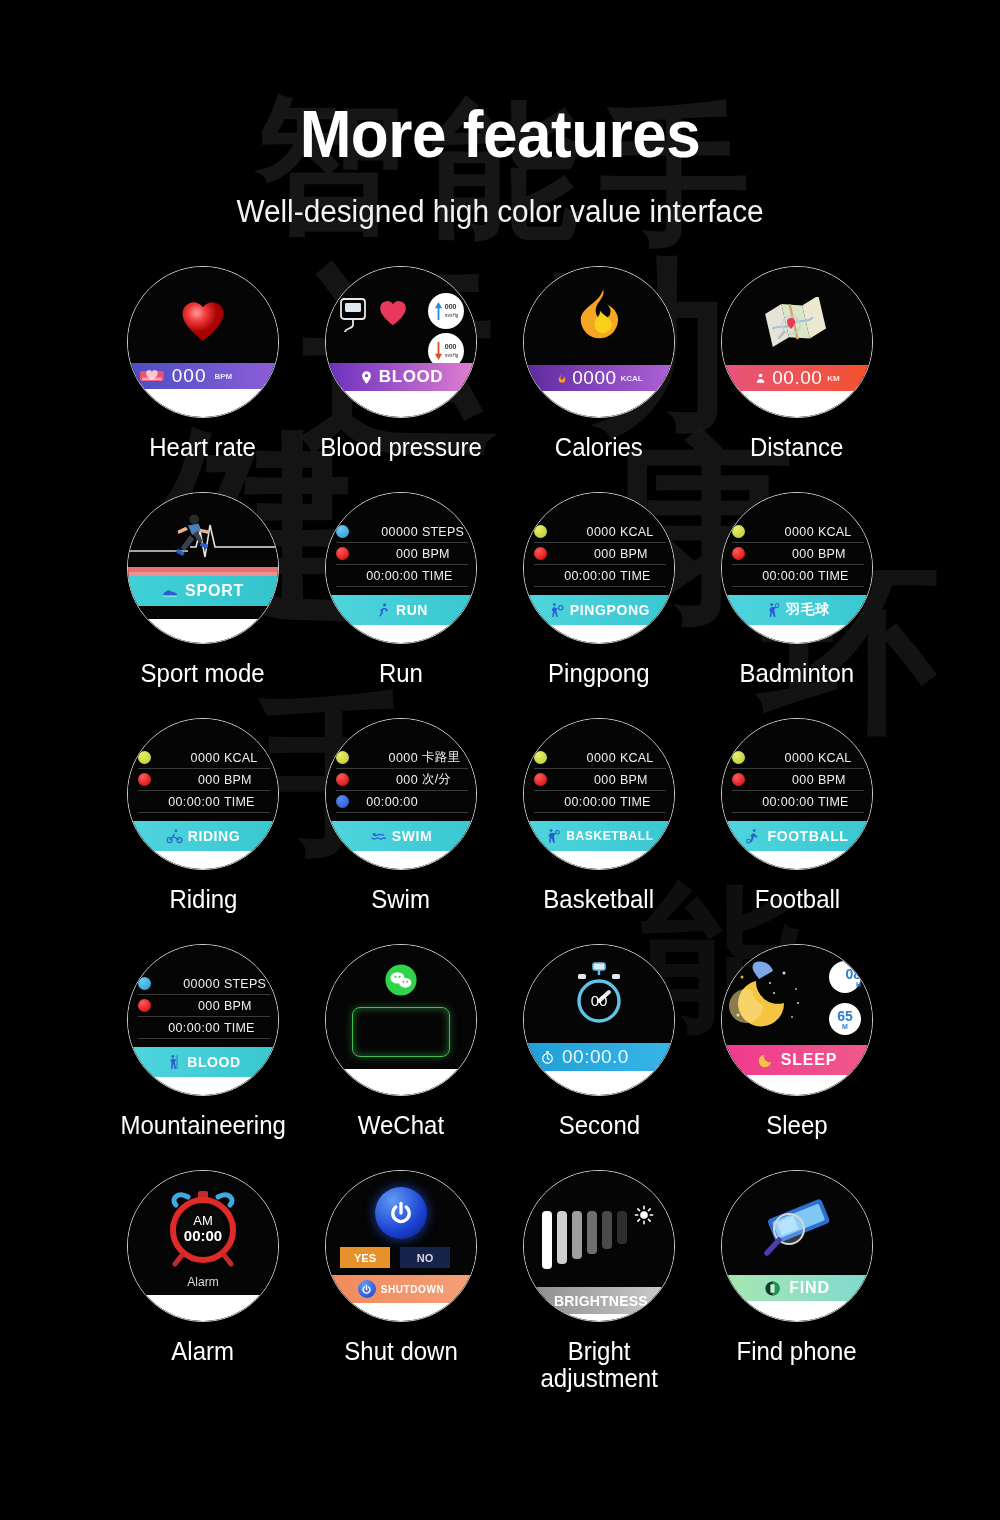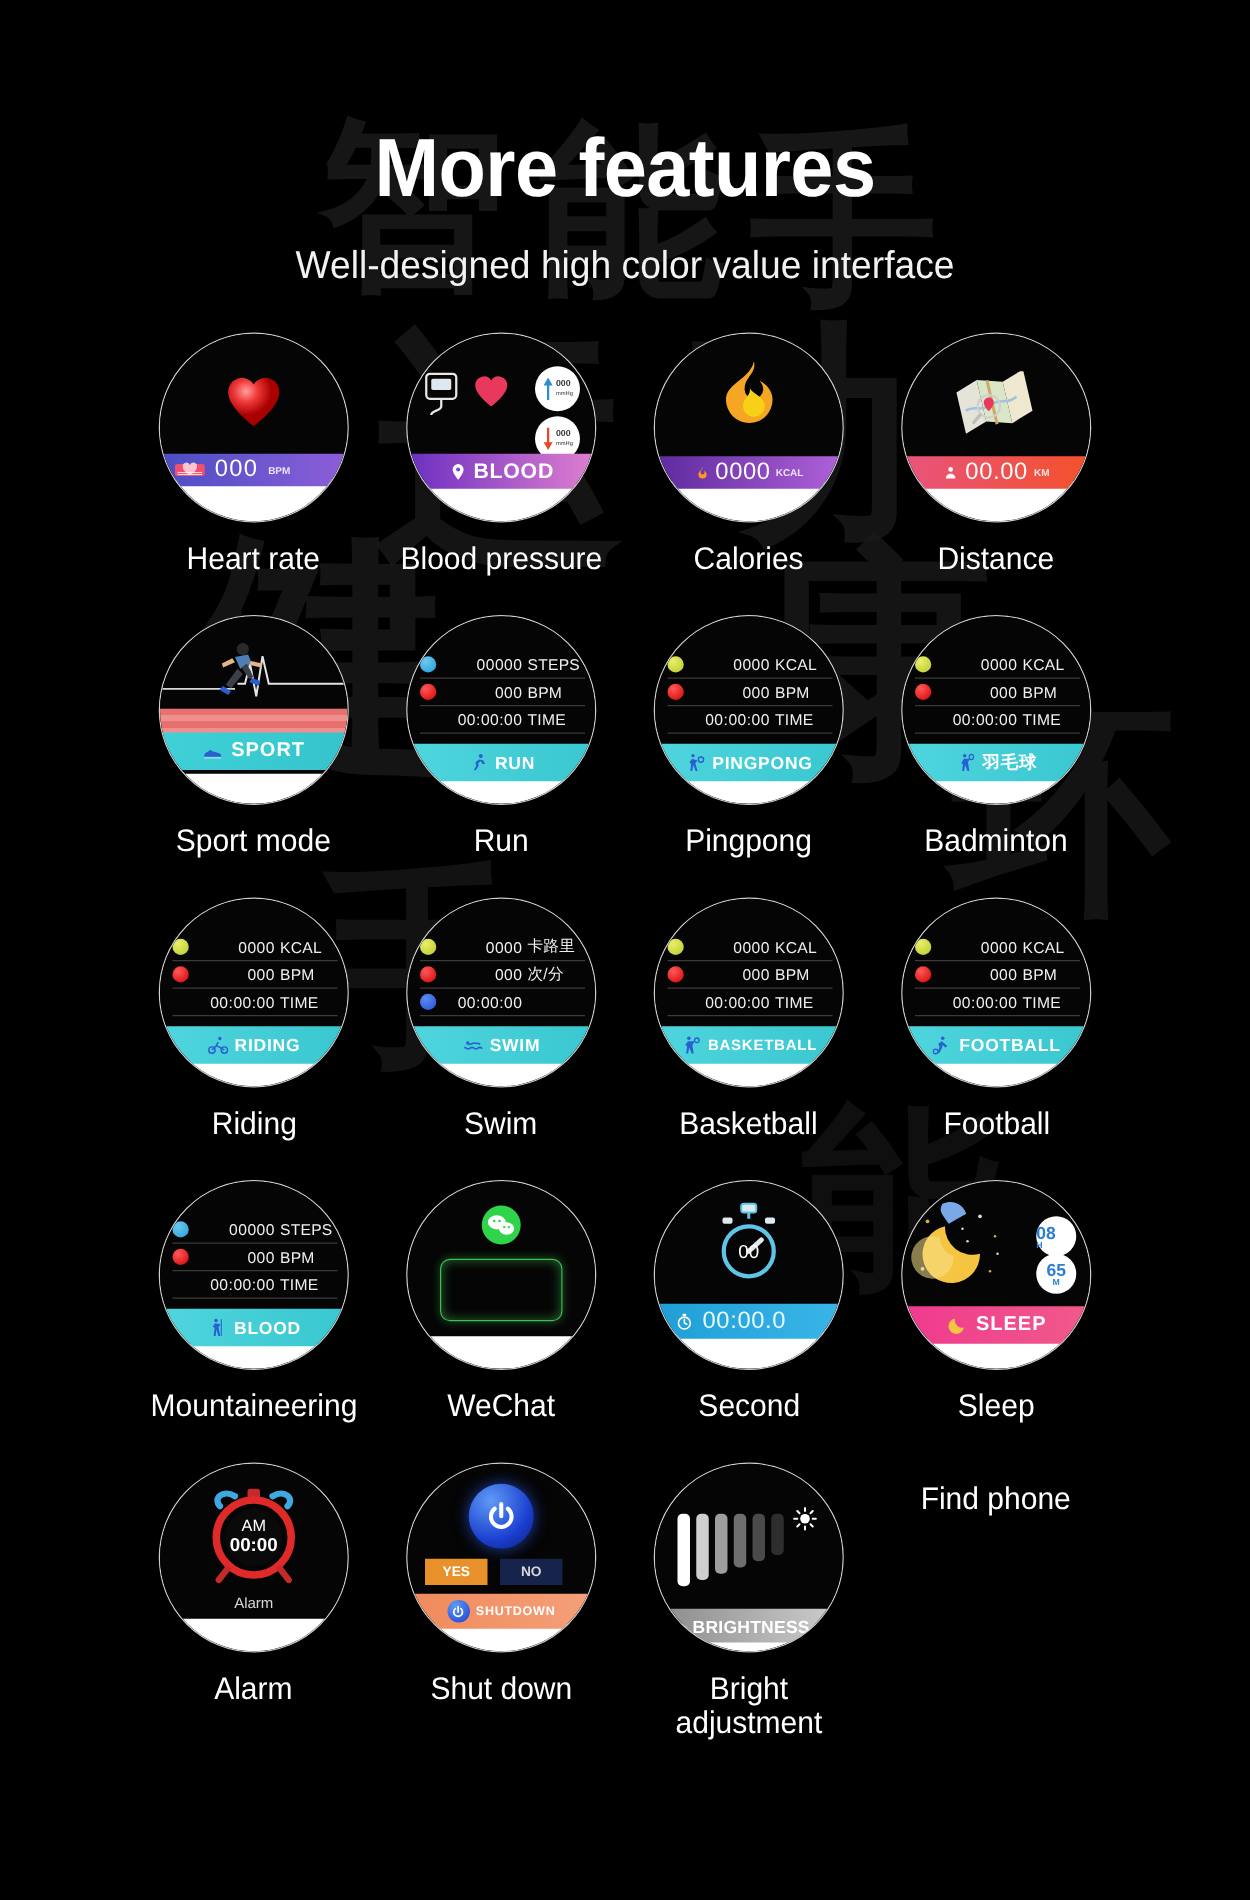--- a/index.html
+++ b/index.html
@@ -263,21 +263,21 @@
         <path fill="#3b3f4a" d="M21 21l-9 12 4 3 9-11z"></path>
         <path fill="#3b3f4a" d="M24 20l6 9 3-2-5-10z"></path>
         <path fill="#e8b48a" d="M31 15l9 2-1 3-9-2z"></path>
         <path fill="#e8b48a" d="M17 13l-8 4 1 3 9-4z"></path>
         <path fill="#2a5fd0" d="M10 34l6 4-2 3-7-4z"></path>
         <path fill="#2a5fd0" d="M32 28l6 2-1 4-7-3z"></path>
       </g>
     </svg>
     <div style="position:absolute;left:0;right:0;top:74px;height:30px;background:repeating-linear-gradient(180deg,#e8706e 0 5px,#f0908e 5px 10px);"></div>
     <div class="bar-white" style="height:24px;"></div>
-    <div class="bar" style="bottom:27px;height:30px;background:linear-gradient(90deg,#3fd0d8,#35c4cc);gap:6px;">
+    <div class="bar" style="bottom:37px;height:30px;background:linear-gradient(90deg,#3fd0d8,#35c4cc);gap:6px;">
       <span>
                 <svg class="svgicon" width="17" height="17" viewBox="0 0 24 24">
                   <path fill="#2a5fd0" d="M2 16c0-2 1.6-3.4 3.6-3.8l3.4-2.6 2 1.8 5 1.4c3 .7 5 1.6 5 3.2v1.4H2z"></path>
                   <path fill="#fff" opacity=".5" d="M2 18h19v1.4H2z"></path>
                 </svg>
               </span>
       <span style="font-size:16px;font-weight:700;letter-spacing:.8px;">SPORT</span>
     </div>
   </div>
         </div>
@@ -627,21 +627,21 @@
               <circle cx="54" cy="48" r="1.5" fill="#ffffff" opacity=".85"></circle>
               <circle cx="38" cy="58" r="1" fill="#ffffff" opacity=".85"></circle>
               <circle cx="66" cy="58" r="1" fill="#f5d24a" opacity=".85"></circle>
               <circle cx="12" cy="56" r="1.5" fill="#ffffff" opacity=".85"></circle>
               <circle cx="48" cy="34" r="1" fill="#ffffff" opacity=".85"></circle>
               <circle cx="72" cy="44" r="1" fill="#ffffff" opacity=".85"></circle>
       <path fill="#f5c542" d="M58 44A22 22 0 0 1 30 22 23 23 0 1 0 58 44z"></path>
       <path fill="#7aa8e8" d="M28 4c9-4 17 1 19 8l-14 8c-4-6-9-10-5-16z"></path>
       <path fill="#f5e08a" d="M37 46a16 16 0 0 1-11-15 17 17 0 1 0 11 15z" opacity=".55"></path>
     </svg>
-    <div style="position:absolute;right:11px;top:28px;width:32px;height:32px;border-radius:50%;background:#fff;display:flex;flex-direction:column;align-items:flex-start;justify-content:center;line-height:1;">
+    <div style="position:absolute;right:11px;top:16px;width:32px;height:32px;border-radius:50%;background:#fff;display:flex;flex-direction:column;align-items:flex-end;justify-content:center;line-height:1;">
       <span style="font-size:14px;font-weight:700;color:#2c7fd0;">08</span>
       <span style="font-size:7px;font-weight:700;color:#2c7fd0;">H</span>
     </div>
     <div style="position:absolute;right:11px;top:58px;width:32px;height:32px;border-radius:50%;background:#fff;display:flex;flex-direction:column;align-items:center;justify-content:center;line-height:1;">
       <span style="font-size:14px;font-weight:700;color:#2c7fd0;">65</span>
       <span style="font-size:7px;font-weight:700;color:#2c7fd0;">M</span>
     </div>
     <div class="bar-white" style="height:24px;"></div>
     <div class="bar" style="bottom:20px;height:30px;background:linear-gradient(90deg,#f0398f,#f05a8a);gap:7px;">
       <span>
@@ -734,16 +734,41 @@
                   </g>
                 </svg>
               </span>
       <span style="font-size:14px;font-weight:700;letter-spacing:.2px;color:#fff;">BRIGHTNESS</span>
     </div>
   </div>
         </div>
         <div class="caption">Bright<br>adjustment</div>
       </div>
       <div class="cell">
+        <div class="watch">
+  <div class="screen" style="background:#050505;">
+    <svg style="position:absolute;left:0;right:0;margin:auto;top:24px;" width="96" height="66" viewBox="0 0 96 66">
+      <g transform="rotate(-22 48 30)">
+        <rect x="22" y="14" width="58" height="26" rx="4" fill="#2f6fd0"></rect>
+        <rect x="26" y="18" width="50" height="18" rx="2" fill="#7fc8f5"></rect>
+        <rect x="30" y="20" width="18" height="14" fill="#bfe8ff" opacity=".85"></rect>
+      </g>
+      <circle cx="40" cy="34" r="15" fill="none" stroke="#d8d8d8" stroke-width="2"></circle>
+      <circle cx="40" cy="34" r="14" fill="#bfe4ff" opacity=".25"></circle>
+      <path d="M30 45l-12 13" stroke="#4a3fb0" stroke-width="5.5" stroke-linecap="round"></path>
+    </svg>
+    <div class="bar-white" style="height:24px;"></div>
+    <div class="bar" style="bottom:20px;height:26px;background:linear-gradient(90deg,#a8e6b0,#7fd9d0);gap:8px;">
+      <span>
+                <svg class="svgicon" width="17" height="17" viewBox="0 0 24 24">
+                  <circle cx="12" cy="12" r="10" fill="#0e3d24"></circle>
+                  <path fill="#19a05a" d="M12 2a10 10 0 0 1 0 20z" opacity=".9"></path>
+                  <rect x="9" y="6" width="6" height="12" rx="1.4" fill="#cfe8d8"></rect>
+                </svg>
+              </span>
+      <span style="font-size:16px;font-weight:700;letter-spacing:.8px;color:#fff;">FIND</span>
+    </div>
+  </div>
+        </div>
         <div class="caption">Find phone</div>
       </div>
     </div>
 </div>
 
 </body></html>

